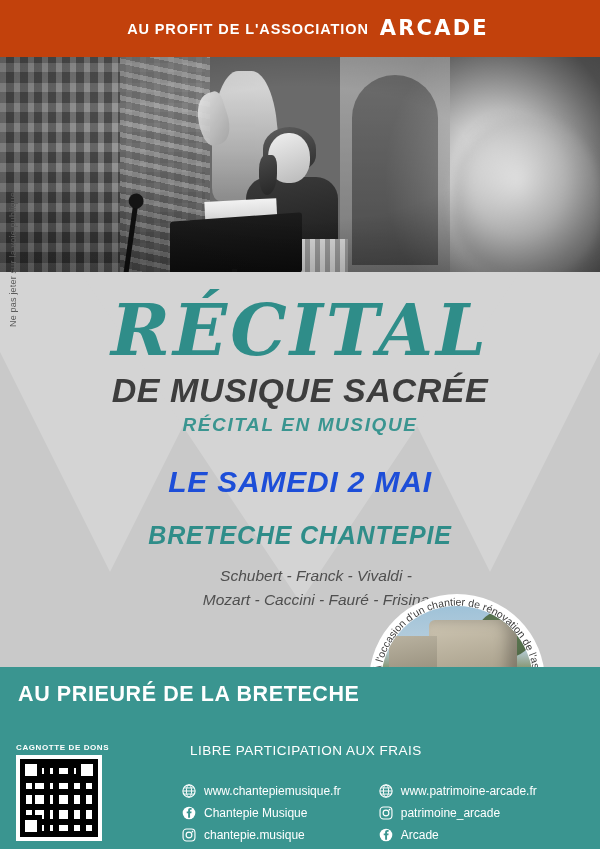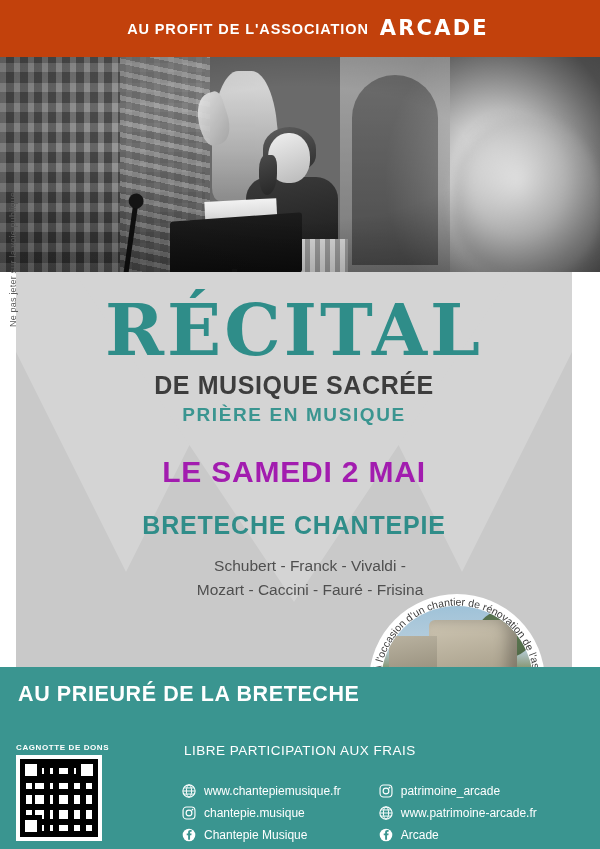--- a/index.html
+++ b/index.html
@@ -149,23 +149,24 @@
     content:""; position:absolute; top:-10px; left:-5px; width:15px; height:15px;
     background:#151515; border-radius:50%;
   }
   .photo-vignette {
     position:absolute; inset:0;
     background:radial-gradient(ellipse at 50% 45%, rgba(0,0,0,0) 40%, rgba(0,0,0,0.38) 100%);
   }
 
   
   .panel {
-    position:absolute; top:272px; left:16px; width:556px; height:395px;
+    position:absolute; top:272px; left:0; width:600px; height:395px;
     background:#c9c9c9;
     overflow:hidden;
+    font-style:italic;
   }
   
   .tri-center {
     position:absolute; top:0; left:50%;
     transform:translateX(-50%);
     width:0; height:0;
     border-left:220px solid transparent;
     border-right:220px solid transparent;
     border-top:330px solid #d4d4d4;
   }
@@ -191,37 +192,37 @@
     margin-top:24px;
     font-family:"DejaVu Serif", serif;
     font-size:71px;
     font-weight:bold;
     color:#2f8d89;
     letter-spacing:3px;
     line-height:0.96;
   }
   .subtitle1 {
     margin-top:7px;
-    font-size:25px;
+    font-size:34px;
     font-weight:bold;
     color:#3d3d3d;
     letter-spacing:0.6px;
   }
   .subtitle2 {
     margin-top:4px;
     font-size:19px;
     font-weight:bold;
     color:#3a9590;
     letter-spacing:1.6px;
   }
   .date {
     margin-top:29px;
     font-size:30px;
     font-weight:bold;
-    color:#a21caf;
+    color:#1d4ed8;
     letter-spacing:0.8px;
   }
   .hour {
     margin-top:6px;
     font-size:20px;
     color:#4a4a4a;
     letter-spacing:1.4px;
   }
   .artist {
     margin-top:22px;
@@ -326,21 +327,21 @@
   }
   .venue {
     position:absolute; top:15px; left:18px;
     font-size:21.5px; font-weight:bold; letter-spacing:0.6px;
   }
   .address {
     position:absolute; top:44px; left:18px;
     font-size:12.5px;
   }
   .free {
-    position:absolute; top:76px; left:184px;
+    position:absolute; top:76px; left:190px;
     font-size:13.5px; letter-spacing:0.5px;
   }
   .qr-label {
     position:absolute; top:76px; left:16px;
     font-size:8px; font-weight:bold; letter-spacing:0.6px;text-align:center;
   }
   .qr {
     position:absolute; top:88px; left:16px;
     width:86px; height:86px;
     background:#ffffff;
@@ -401,21 +402,21 @@
   </div>
 
   <div class="panel">
     <div class="tri-l"></div>
     <div class="tri-r"></div>
     <div class="tri-center"></div>
 
     <div class="panel-content">
       <div class="title-recital">RÉCITAL</div>
       <div class="subtitle1">DE MUSIQUE SACRÉE</div>
-      <div class="subtitle2">PRIÈRE EN MUSIQUE</div>
+      <div class="subtitle2">RÉCITAL EN MUSIQUE</div>
       <div class="date">LE SAMEDI 2 MAI</div>
       <div class="artist">BRETECHE CHANTEPIE</div>
       <div class="composers">
         <div>Schubert - Franck - Vivaldi -</div>
         <div>Mozart - Caccini - Fauré - Frisina</div>
       </div>
     </div>
   </div>
 
   <div class="side-note">Ne pas jeter sur la voie publique</div>
@@ -462,50 +463,50 @@
         <div class="link-row">
           <svg class="ic" viewBox="0 0 16 16">
               <circle cx="8" cy="8" r="7" fill="none" stroke="#fff" stroke-width="1.3"></circle>
               <ellipse cx="8" cy="8" rx="3" ry="7" fill="none" stroke="#fff" stroke-width="1.1"></ellipse>
               <path d="M1.3 8h13.4M2.4 4.5h11.2M2.4 11.5h11.2" stroke="#fff" stroke-width="1.1" fill="none"></path>
             </svg>
           <span>www.chantepiemusique.fr</span>
         </div>
         <div class="link-row">
           <svg class="ic" viewBox="0 0 16 16">
+              <circle cx="8" cy="8" r="7.2" fill="#fff"></circle>
+              <path d="M9.2 8.3h1.5l.25-2H9.2V5.1c0-.55.2-.9.95-.9h.85V2.4c-.2-.03-.8-.1-1.5-.1-1.5 0-2.5.9-2.5 2.5v1.5H5.4v2h1.6v5.1h2.2z" fill="#3a9590"></path>
+            </svg>
+          <span>Chantepie Musique</span>
+        </div>
+        <div class="link-row">
+          <svg class="ic" viewBox="0 0 16 16">
               <rect x="1.2" y="1.2" width="13.6" height="13.6" rx="4" fill="none" stroke="#fff" stroke-width="1.3"></rect>
               <circle cx="8" cy="8" r="3.3" fill="none" stroke="#fff" stroke-width="1.3"></circle>
               <circle cx="12" cy="4" r="1" fill="#fff"></circle>
             </svg>
           <span>chantepie.musique</span>
         </div>
+      </div>
+      <div class="link-col">
         <div class="link-row">
           <svg class="ic" viewBox="0 0 16 16">
-              <circle cx="8" cy="8" r="7.2" fill="#fff"></circle>
-              <path d="M9.2 8.3h1.5l.25-2H9.2V5.1c0-.55.2-.9.95-.9h.85V2.4c-.2-.03-.8-.1-1.5-.1-1.5 0-2.5.9-2.5 2.5v1.5H5.4v2h1.6v5.1h2.2z" fill="#3a9590"></path>
+              <circle cx="8" cy="8" r="7" fill="none" stroke="#fff" stroke-width="1.3"></circle>
+              <ellipse cx="8" cy="8" rx="3" ry="7" fill="none" stroke="#fff" stroke-width="1.1"></ellipse>
+              <path d="M1.3 8h13.4M2.4 4.5h11.2M2.4 11.5h11.2" stroke="#fff" stroke-width="1.1" fill="none"></path>
             </svg>
-          <span>Chantepie Musique</span>
+          <span>www.patrimoine-arcade.fr</span>
         </div>
-      </div>
-      <div class="link-col">
         <div class="link-row">
           <svg class="ic" viewBox="0 0 16 16">
               <rect x="1.2" y="1.2" width="13.6" height="13.6" rx="4" fill="none" stroke="#fff" stroke-width="1.3"></rect>
               <circle cx="8" cy="8" r="3.3" fill="none" stroke="#fff" stroke-width="1.3"></circle>
               <circle cx="12" cy="4" r="1" fill="#fff"></circle>
             </svg>
           <span>patrimoine_arcade</span>
-        </div>
-        <div class="link-row">
-          <svg class="ic" viewBox="0 0 16 16">
-              <circle cx="8" cy="8" r="7" fill="none" stroke="#fff" stroke-width="1.3"></circle>
-              <ellipse cx="8" cy="8" rx="3" ry="7" fill="none" stroke="#fff" stroke-width="1.1"></ellipse>
-              <path d="M1.3 8h13.4M2.4 4.5h11.2M2.4 11.5h11.2" stroke="#fff" stroke-width="1.1" fill="none"></path>
-            </svg>
-          <span>www.patrimoine-arcade.fr</span>
         </div>
         <div class="link-row">
           <svg class="ic" viewBox="0 0 16 16">
               <circle cx="8" cy="8" r="7.2" fill="#fff"></circle>
               <path d="M9.2 8.3h1.5l.25-2H9.2V5.1c0-.55.2-.9.95-.9h.85V2.4c-.2-.03-.8-.1-1.5-.1-1.5 0-2.5.9-2.5 2.5v1.5H5.4v2h1.6v5.1h2.2z" fill="#3a9590"></path>
             </svg>
           <span>Arcade</span>
         </div>
       </div>
     </div>

